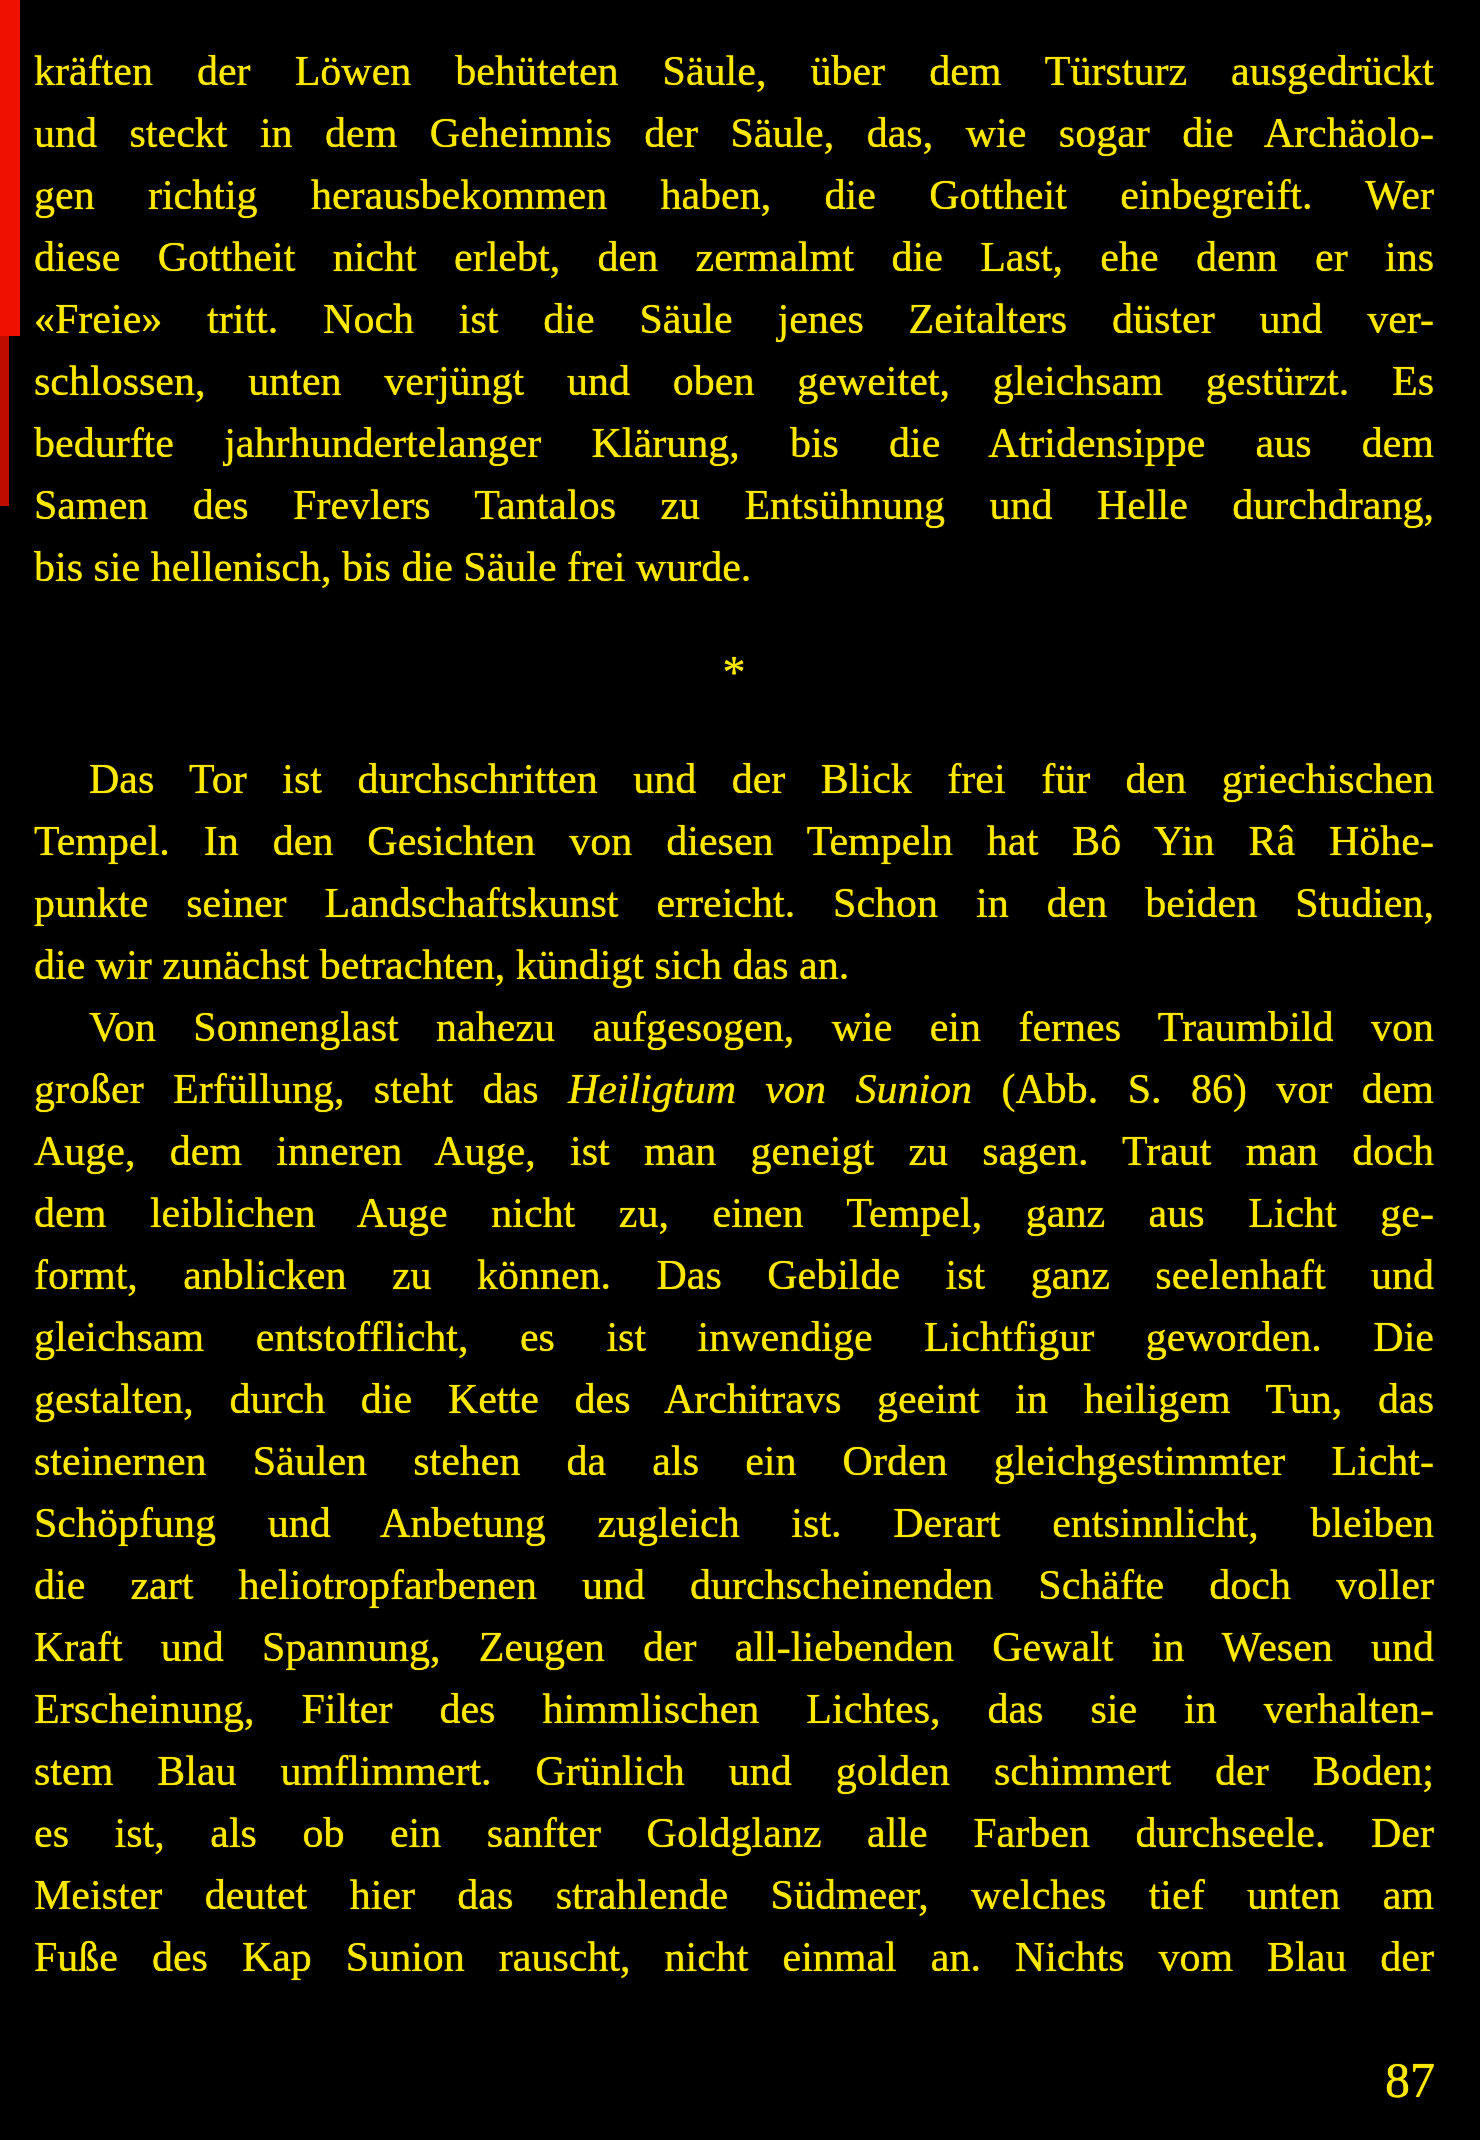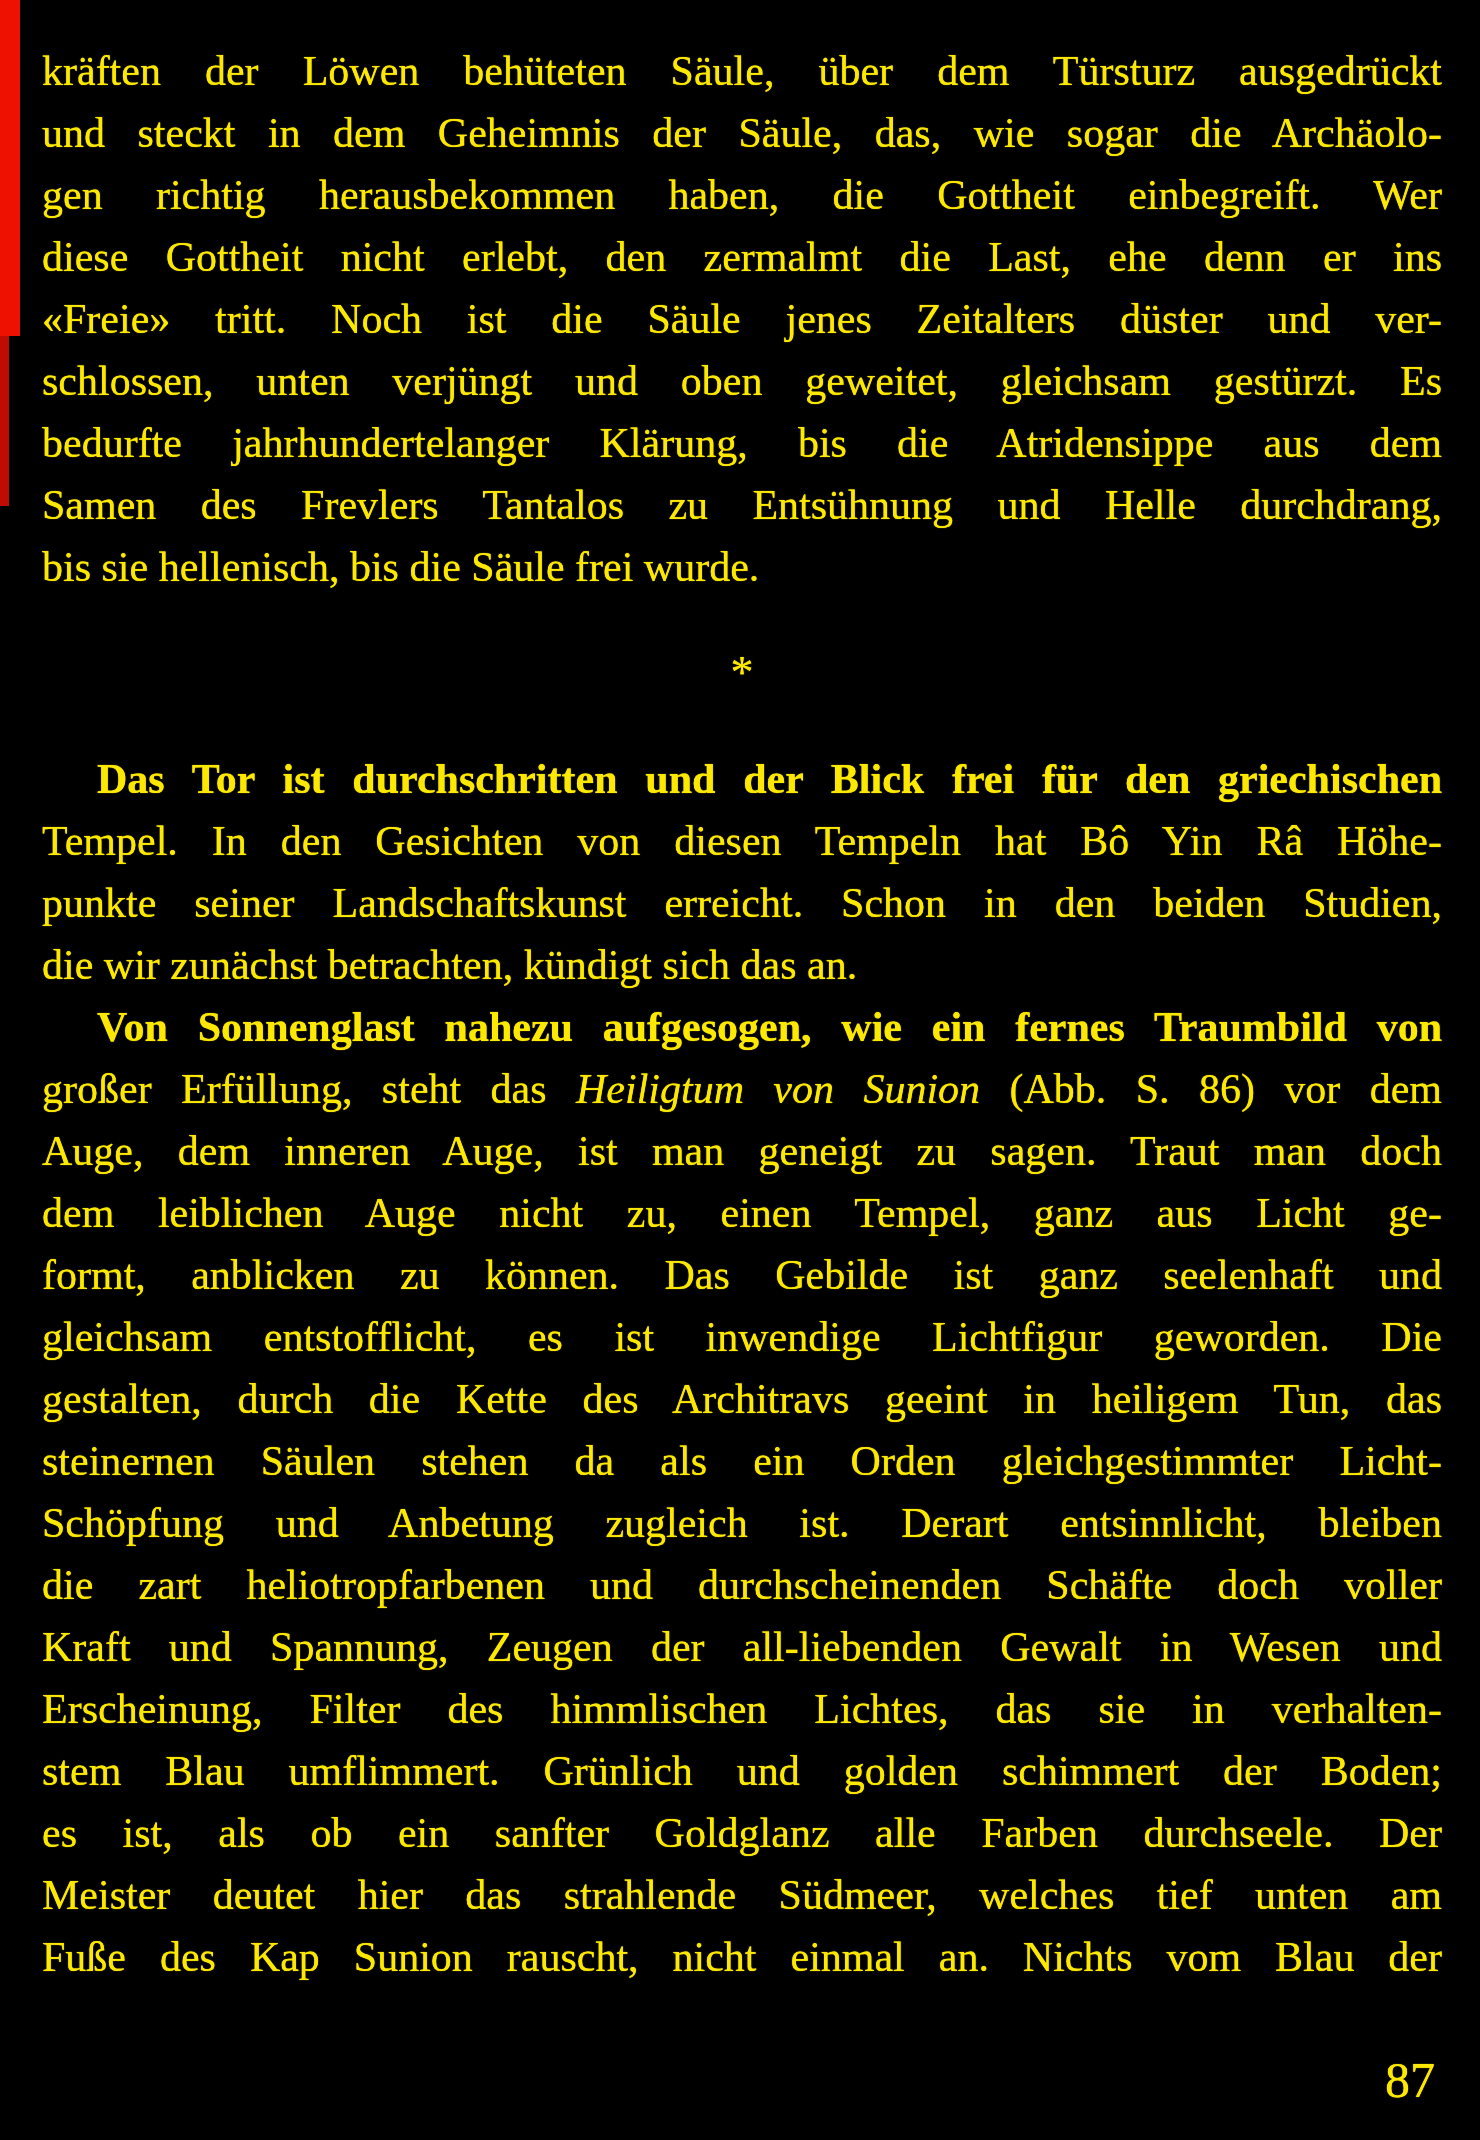--- a/index.html
+++ b/index.html
@@ -31,36 +31,35 @@
     position: absolute;
     left: 0;
     top: 336px;
     width: 9px;
     height: 170px;
     background: var(--red-color, #ee1000);
     opacity: 0.8;
   }
   .text-block {
     position: absolute;
-    left: 42px;
+    left: 34px;
     top: 40px;
     width: 1400px;
     color: var(--text-color, #fce800);
     font-size: 42px;
     line-height: 62px;
     text-shadow: 0 0 1px currentColor;
   }
   .line {
     text-align: justify;
     text-align-last: justify;
     white-space: normal;
   }
   .line.indent {
     text-indent: 55px;
-    font-weight: bold;
   }
   .line.left-last {
     text-align-last: left;
   }
   .line .italic {
     font-style: italic;
   }
   .separator {
     height: 150px;
     line-height: 150px;

